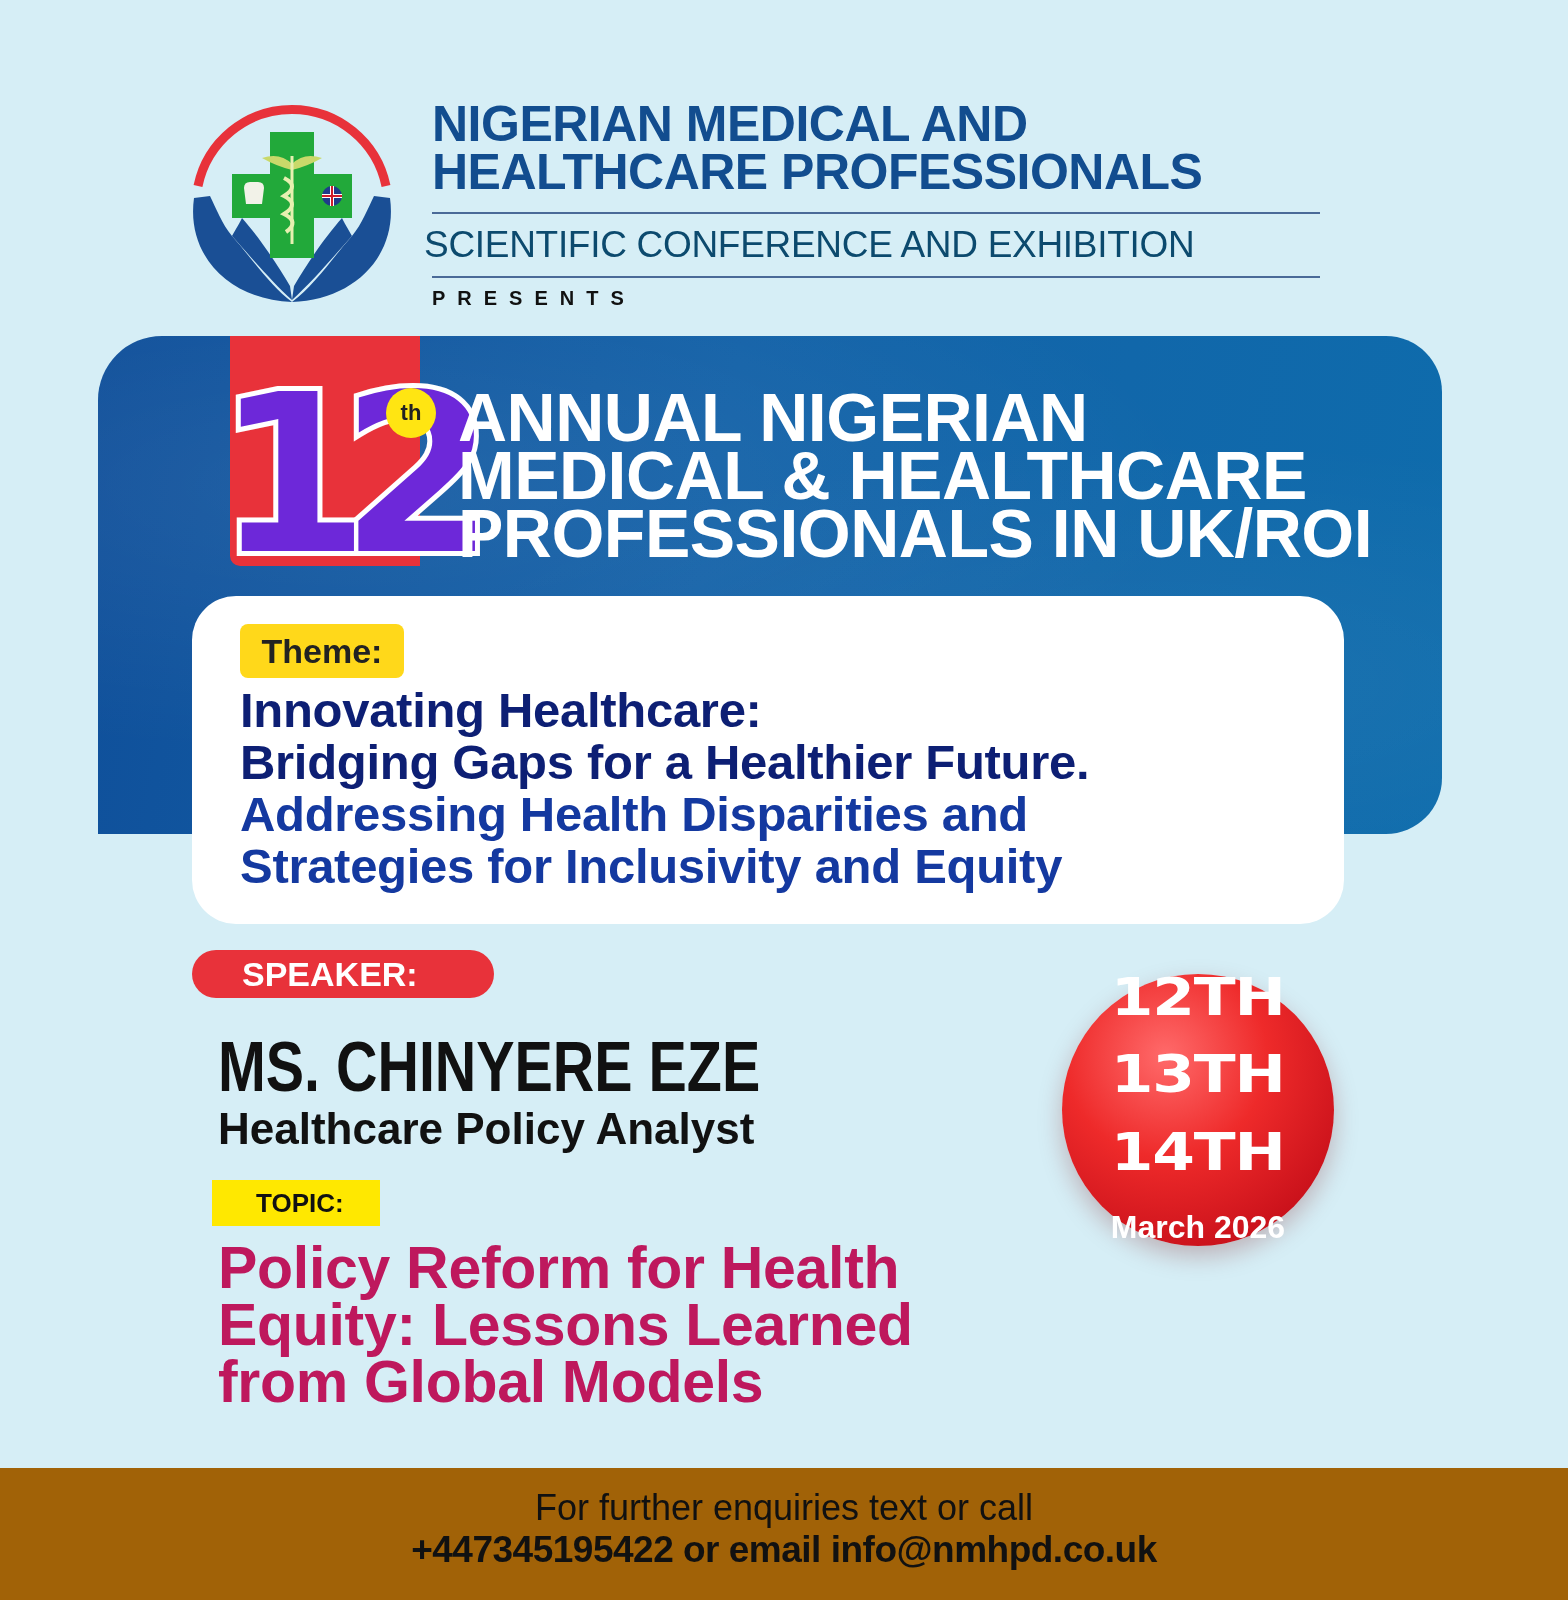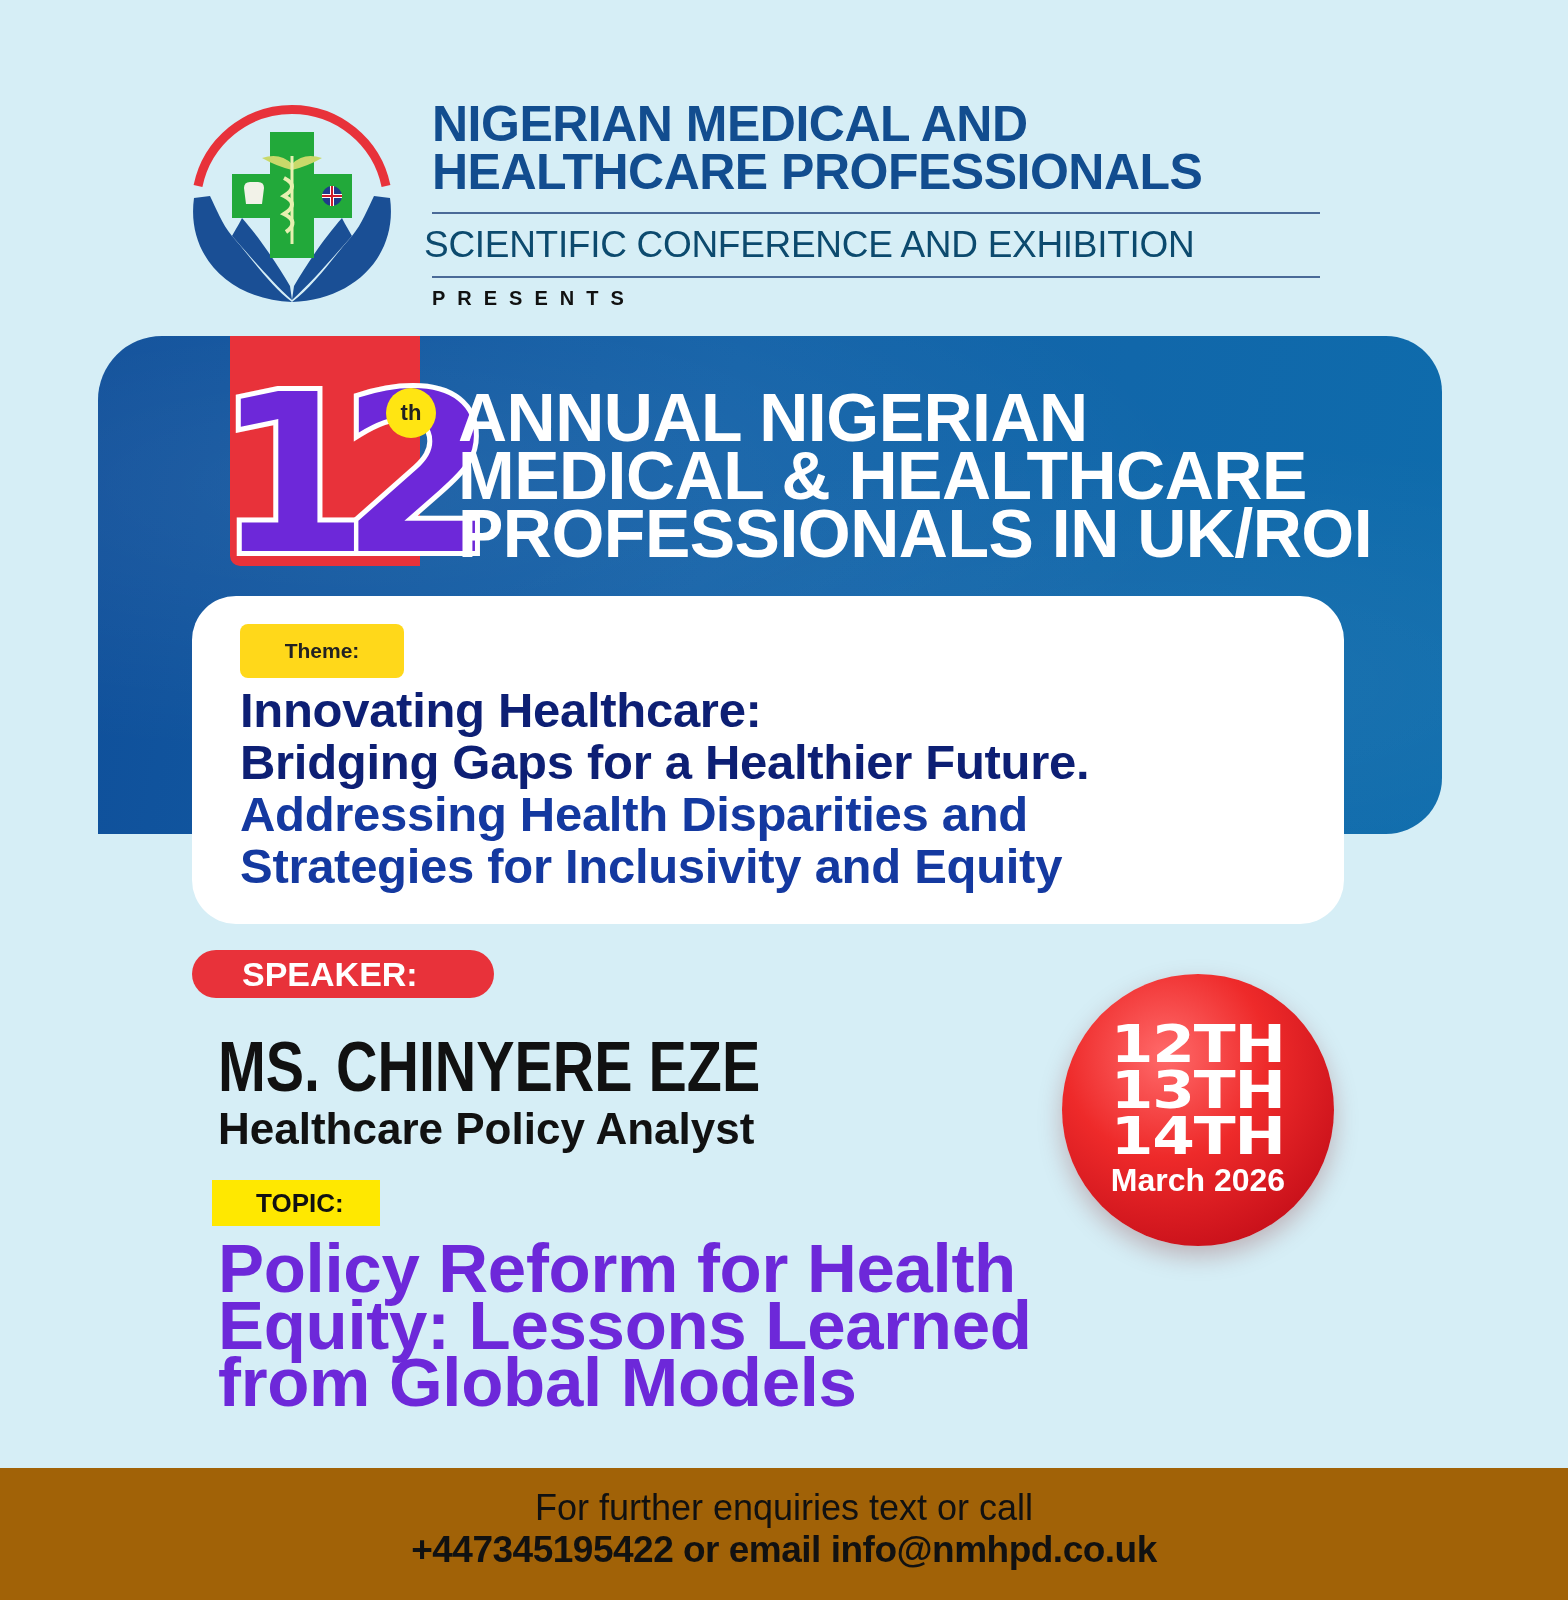--- a/index.html
+++ b/index.html
@@ -69,21 +69,21 @@
   }
 
   
   .theme-card {
     position: absolute; left: 192px; top: 596px; width: 1152px; height: 328px;
     background: #ffffff; border-radius: 44px;
   }
   .theme-tag {
     position: absolute; left: 240px; top: 624px; width: 164px; height: 54px;
     background: #ffd81a; border-radius: 8px;
-    color: #222; font-weight: 700; font-size: 21px;
+    color: #222; font-weight: 700; font-size: 34px;
     display: flex; align-items: center; justify-content: center;
   }
   .theme-text {
     position: absolute; left: 240px; top: 684px;
     font-weight: 900; font-size: 49px; line-height: 52px; white-space: nowrap; letter-spacing: -0.3px;
   }
   .theme-text .dark { color: #0d1f74; display: block; }
   .theme-text .blue { color: #1439a0; display: block; }
 
   
@@ -103,30 +103,30 @@
     position: absolute; left: 218px; top: 1104px;
     font-weight: 700; font-size: 44px; line-height: 50px; color: #111; white-space: nowrap;
   }
   .topic-tag {
     position: absolute; left: 212px; top: 1180px; width: 168px; height: 46px;
     background: #ffe800; color: #111; font-weight: 700; font-size: 26px;
     display: flex; align-items: center; padding-left: 44px;
   }
   .topic-text {
     position: absolute; left: 218px; top: 1240px;
-    color: #6d28d9; font-weight: 900; font-size: 69px; line-height: 57px; white-space: nowrap; letter-spacing: -0.3px;
+    color: #be185d; font-weight: 900; font-size: 59px; line-height: 57px; white-space: nowrap; letter-spacing: -0.3px;
   }
   .topic-text span { display: block; }
 
   
   .date-badge {
     position: absolute; left: 1062px; top: 974px; width: 272px; height: 272px; border-radius: 50%;
     background: radial-gradient(circle at 38% 30%, #ff6a6a 0%, #ee2a2a 40%, #c8101a 80%, #a50d16 100%);
     box-shadow: 0 10px 24px rgba(120,0,0,0.25);
-    display: flex; flex-direction: column; align-items: center; justify-content: center;
+    display: flex; flex-direction: column; align-items: center; justify-content: space-between;
     color: #fff;
   }
   .date-badge .day {
     font-family: "DejaVu Sans", sans-serif; font-weight: 900; font-size: 52px; line-height: 46px;
     transform: scaleX(1.18); letter-spacing: -1px;
   }
   .date-badge .month {
     font-weight: 700; font-size: 32px; line-height: 38px; margin-top: 2px;
   }
 

